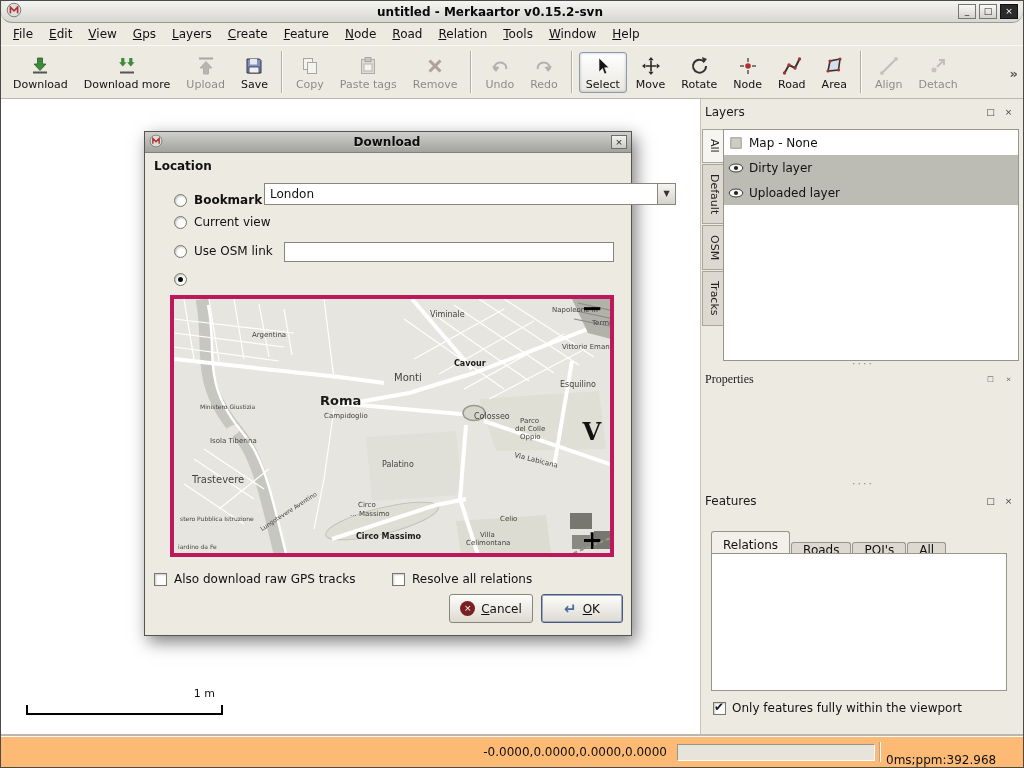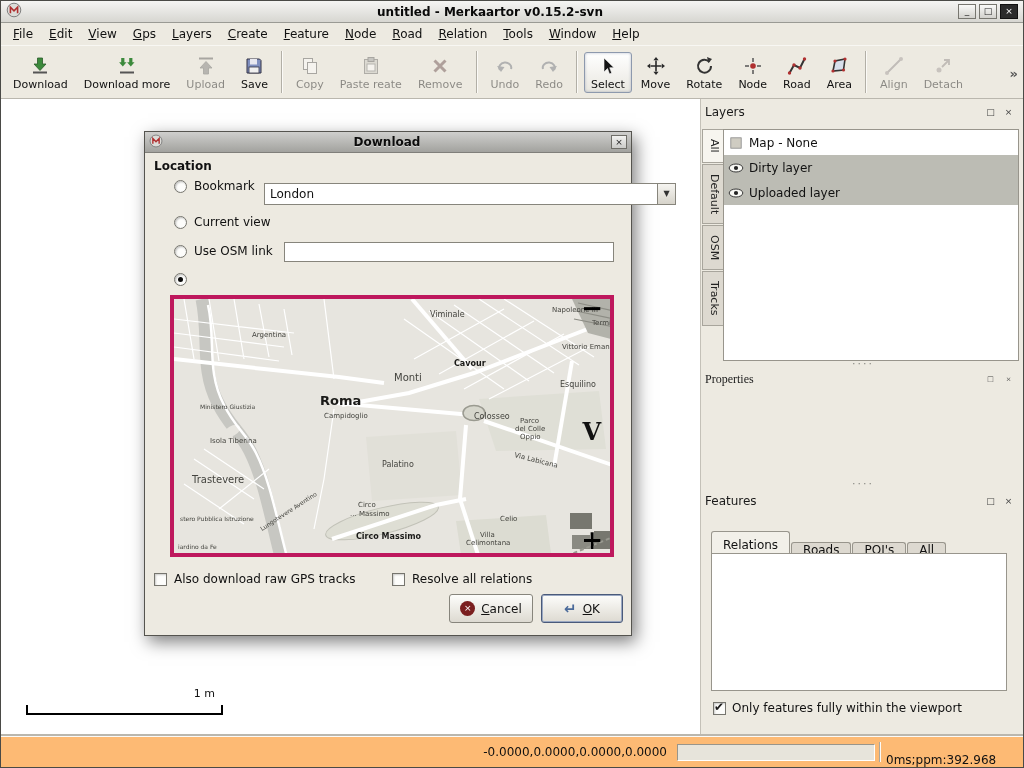--- a/index.html
+++ b/index.html
@@ -4,21 +4,21 @@
 <style>
   * { margin:0; padding:0; box-sizing:border-box; }
   html,body { width:1024px; height:768px; overflow:hidden; background:#888; }
   .window {
     position:relative; width:1024px; height:768px;
     background:#edeae1; border:1px solid #4a4a46;
     font-family:"DejaVu Sans","Liberation Sans",sans-serif; color:#111;
   }
   
   .titlebar { height:22px; background:linear-gradient(#f5f5f3,#d7d6d1); border-bottom:1px solid #9a9a94;
-    display:flex; align-items:center; padding:0 5px; }
+    display:flex; align-items:center; padding:0 5px;border-radius:11px; }
   .titlebar .title { flex:1; text-align:center; font-weight:bold; font-size:12px; color:#0a0a0a; }
   .winbtns { display:flex; gap:3px; }
   .winbtn { width:18px; height:15px; font-size:9px; line-height:13px; text-align:center;
     background:linear-gradient(#fafaf8,#d2d1cc); border:1px solid #77766f; color:#222; }
   .winbtn.close { background:#2b2b2b; color:#fff; border-color:#111; }
   
   .menubar { height:22px; display:flex; align-items:stretch; padding-left:4px; font-size:12px;
     background:#edeae1; }
   .menu-item { padding:4px 8px 0 8px; }
   
@@ -79,21 +79,21 @@
   .dialog { position:absolute; left:143px; top:130px; width:488px; height:505px; background:#edeae1;
     border:1px solid #55544f; box-shadow:4px 6px 16px rgba(0,0,0,.5); z-index:50; }
   .dialog-titlebar { height:21px; background:linear-gradient(#cfcfcd,#a2a29e); display:flex;
     align-items:center; gap:4px; padding:0 4px; border-bottom:1px solid #807f7a; }
   .dialog-title { flex:1; text-align:center; font-weight:bold; font-size:12px; color:#0d0d0d; text-shadow:0 1px 0 #d8d8d6; }
   .dialog-close { width:16px; height:14px; font-size:9px; line-height:12px; text-align:center;
     background:linear-gradient(#f2f2f0,#cbcbc8); border:1px solid #6f6e68; color:#222; }
   .dialog-body { position:relative; height:483px; font-size:12px; }
   .loc-label { position:absolute; left:9px; top:6px; font-weight:bold; }
   .dlg-row { position:absolute; display:flex; align-items:center; gap:7px; }
-  #row-bookmark { left:29px; top:26px; } #row-current { left:29px; top:62px; }
+  #row-bookmark { left:29px; top:40px;font-weight:bold; } #row-current { left:29px; top:62px; }
   #row-osm { left:29px; top:91px;text-align:center; } #row-frommap { left:29px; top:120px; }
   .rdo { width:13px; height:13px; border-radius:50%; background:#fdfdfb; border:1px solid #76756e;
     box-shadow:inset 1px 1px 2px rgba(0,0,0,.25); position:relative; flex:none; }
   .rdo.on::after { content:""; position:absolute; left:3px; top:3px; width:5px; height:5px; background:#0a0a0a; border-radius:50%; }
   .cbx { width:13px; height:13px; background:#fdfdfb; border:1px solid #76756e;
     box-shadow:inset 1px 1px 2px rgba(0,0,0,.2); position:relative; flex:none; }
   .cbx.on::after { content:"✔"; position:absolute; left:0px; top:-3px; font-size:12px; color:#1a1a1a; }
   .combo { position:absolute; left:119px; top:30px; width:412px; height:22px; background:#fff;
     border:1px solid #87857c; display:flex; }
   .combo-val { flex:1; padding:3px 5px; font-size:12px; }
@@ -203,21 +203,21 @@
         <span class="tlabel">Copy</span>
       </span>
       <span class="tbtn disabled">
         <span class="ticon">
           <svg viewBox="0 0 20 20" width="20" height="20">
             <rect x="3.5" y="3.5" width="13" height="14" fill="#d0c8a8" stroke="#665"></rect>
             <rect x="7" y="1.5" width="6" height="4" fill="#999" stroke="#555"></rect>
             <rect x="6" y="8" width="8" height="7" fill="#fff" stroke="#777"></rect>
           </svg>
         </span>
-        <span class="tlabel">Paste reate</span>
+        <span class="tlabel">Paste tags</span>
       </span>
       <span class="tbtn disabled">
         <span class="ticon">
           <svg viewBox="0 0 20 20" width="20" height="20">
             <path d="M4.5 4.5l11 11M15.5 4.5l-11 11" stroke="#c03030" stroke-width="3"></path>
           </svg>
         </span>
         <span class="tlabel">Remove</span>
       </span>
       <span class="tsep"></span>

